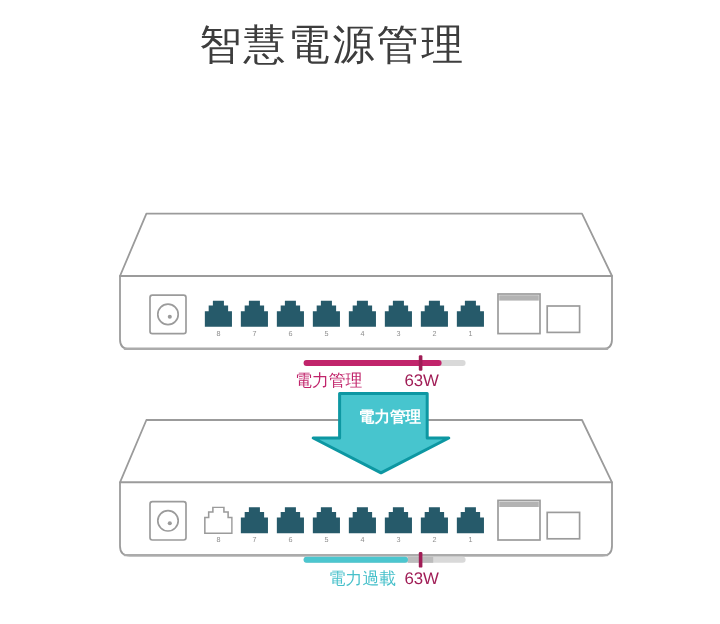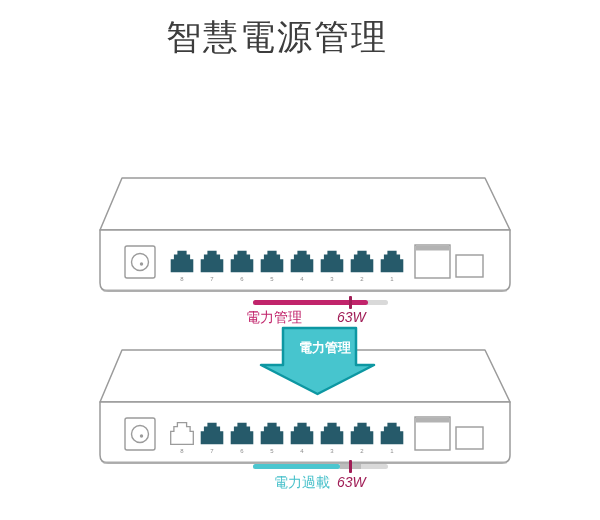--- a/index.html
+++ b/index.html
@@ -29,21 +29,21 @@
   .pshape.on{fill:var(--port-teal,#265a6a);stroke:none;}
   .pshape.off{fill:#fff;stroke:var(--outline-gray,#9b9b9b);stroke-width:1.3;}
   .port-num{margin-top:3px;font-size:6px;color:var(--port-number-gray,#8f8f8f);line-height:6px;}
   .bar-wrap{position:absolute;height:5px;background:var(--bar-gray,#d9d9d9);border-radius:3px;z-index:2;}
   .bar-wrap .fill{position:absolute;left:0;top:0;height:5px;border-radius:3px;}
   .bar-wrap .trim{position:absolute;top:0;height:5px;background:var(--trimmed-gray,#bcbcbc);}
   .bar-wrap .tick{position:absolute;top:-4px;width:2.5px;height:13px;background:var(--marker-magenta,#a01d56);border-radius:1px;}
   .bar-label{position:absolute;font-size:14px;z-index:2;white-space:nowrap;}
   .lbl-magenta{color:var(--accent-magenta,#c1246b);}
   .lbl-cyan{color:var(--accent-cyan,#47c0ca);}
-  .lbl-limit{color:var(--marker-magenta,#a01d56);font-style:italic;}
+  .lbl-limit{color:var(--marker-magenta,#a01d56);}
   .arrow-svg{position:absolute;left:238px;top:318px;z-index:5;}
   .arrow-shape{fill:var(--arrow-fill,#47c5ce);stroke:var(--arrow-stroke,#0d97a2);stroke-width:2.5;stroke-linejoin:round;}
   .arrow-label{
     position:absolute;left:283px;top:339px;width:84px;z-index:6;
     text-align:center;font-size:13px;font-weight:bold;color:#fff;white-space:nowrap;
   }
 </style>
 </head>
 <body>
 

